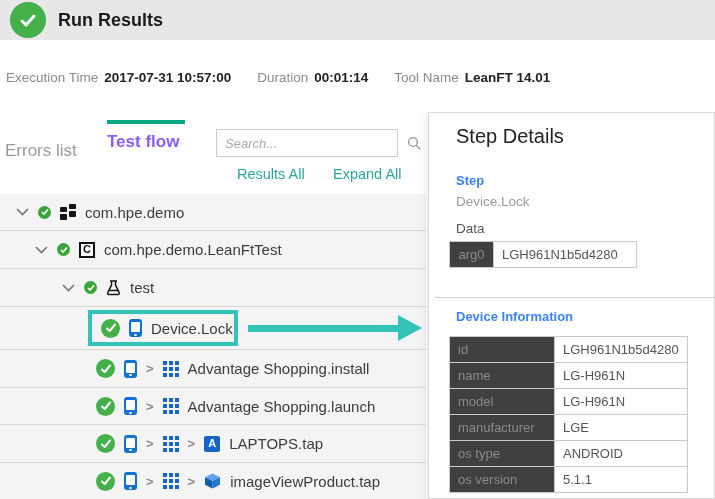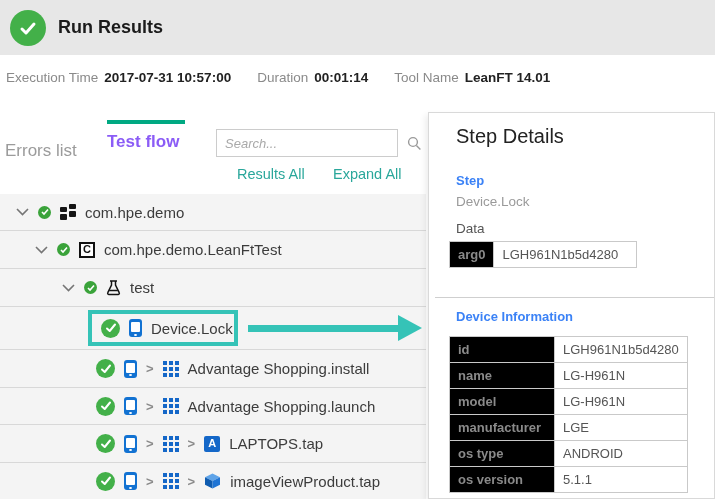--- a/index.html
+++ b/index.html
@@ -17,21 +17,21 @@
   html,body{width:715px;height:499px;}
   body{
     font-family:"Liberation Sans", sans-serif;
     background:#ffffff;
     position:relative;
     overflow:hidden;
     color:#333;
   }
   
   .header{
-    position:absolute;left:0;top:0;width:715px;height:55px;
+    position:absolute;left:0;top:0;width:715px;height:40px;
     background:#e7e7e7;display:flex;align-items:center;padding-left:10px;
   }
   .big-check{
     width:36px;height:36px;border-radius:50%;background:var(--green);
     display:flex;align-items:center;justify-content:center;flex:0 0 auto;
   }
   .header-title{margin-left:12px;font-size:18px;font-weight:bold;color:#1b1b1b;}
   
   .infobar{
     position:absolute;left:0;top:55px;width:715px;height:44px;background:#fff;
@@ -110,21 +110,21 @@
     background:#fff;border:1px solid #d9d9d9;
     box-shadow:-3px 3px 6px rgba(0,0,0,0.07);
   }
   .panel-title{position:absolute;left:27px;top:12px;font-size:20px;color:#222;}
   .sec-label{position:absolute;left:27px;font-size:13px;font-weight:bold;color:#3b82f6;}
   .step-label{top:60px;}
   .step-value{position:absolute;left:27px;top:81px;font-size:13.5px;color:#9a9a9a;}
   .data-label{position:absolute;left:27px;top:108px;font-size:13.5px;color:#555;}
   table{border-collapse:collapse;font-size:13px;}
   td{border:1px solid var(--cell-border);height:26px;padding:0 8px;white-space:nowrap;}
-  td.k{background:#000000;color:#8a8a8a;font-weight:bold;text-align:center;}
+  td.k{background:#404040;color:#8a8a8a;font-weight:normal;text-align:center;}
   td.v{background:#fff;color:#555;text-align:left;}
   .data-table{position:absolute;left:20px;top:128px;}
   .data-table td.k{width:44px;}
   .data-table td.v{width:143px;}
   .panel-divider{position:absolute;left:6px;right:0;top:184px;height:1px;background:#cfcfcf;}
   .devinfo-label{top:196px;}
   .dev-table{position:absolute;left:20px;top:223px;}
   .dev-table td.k{width:105px;text-align:left;}
   .dev-table td.v{width:131px;}
 </style>

